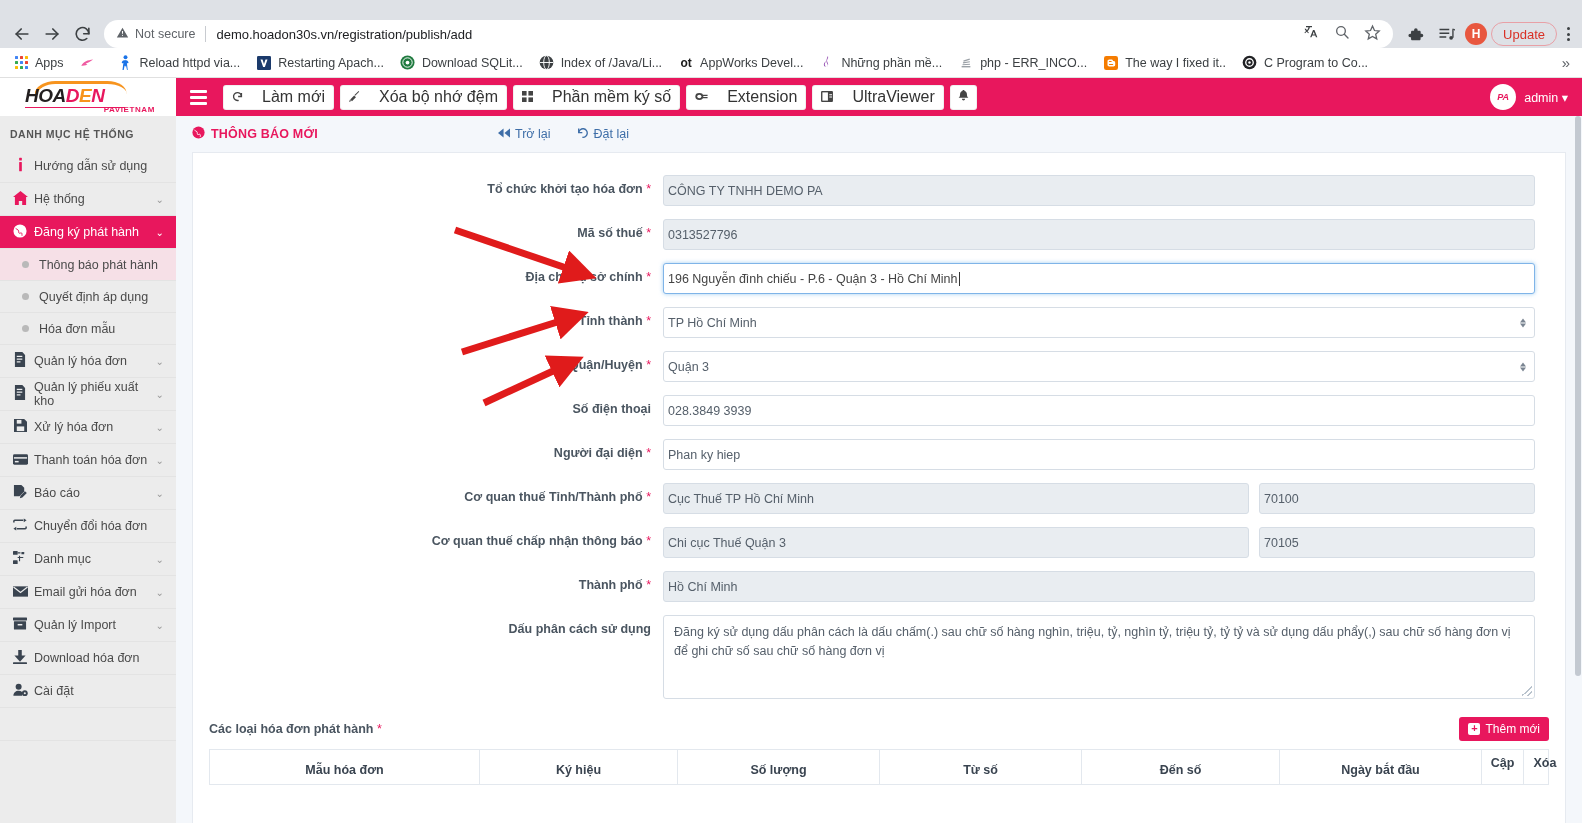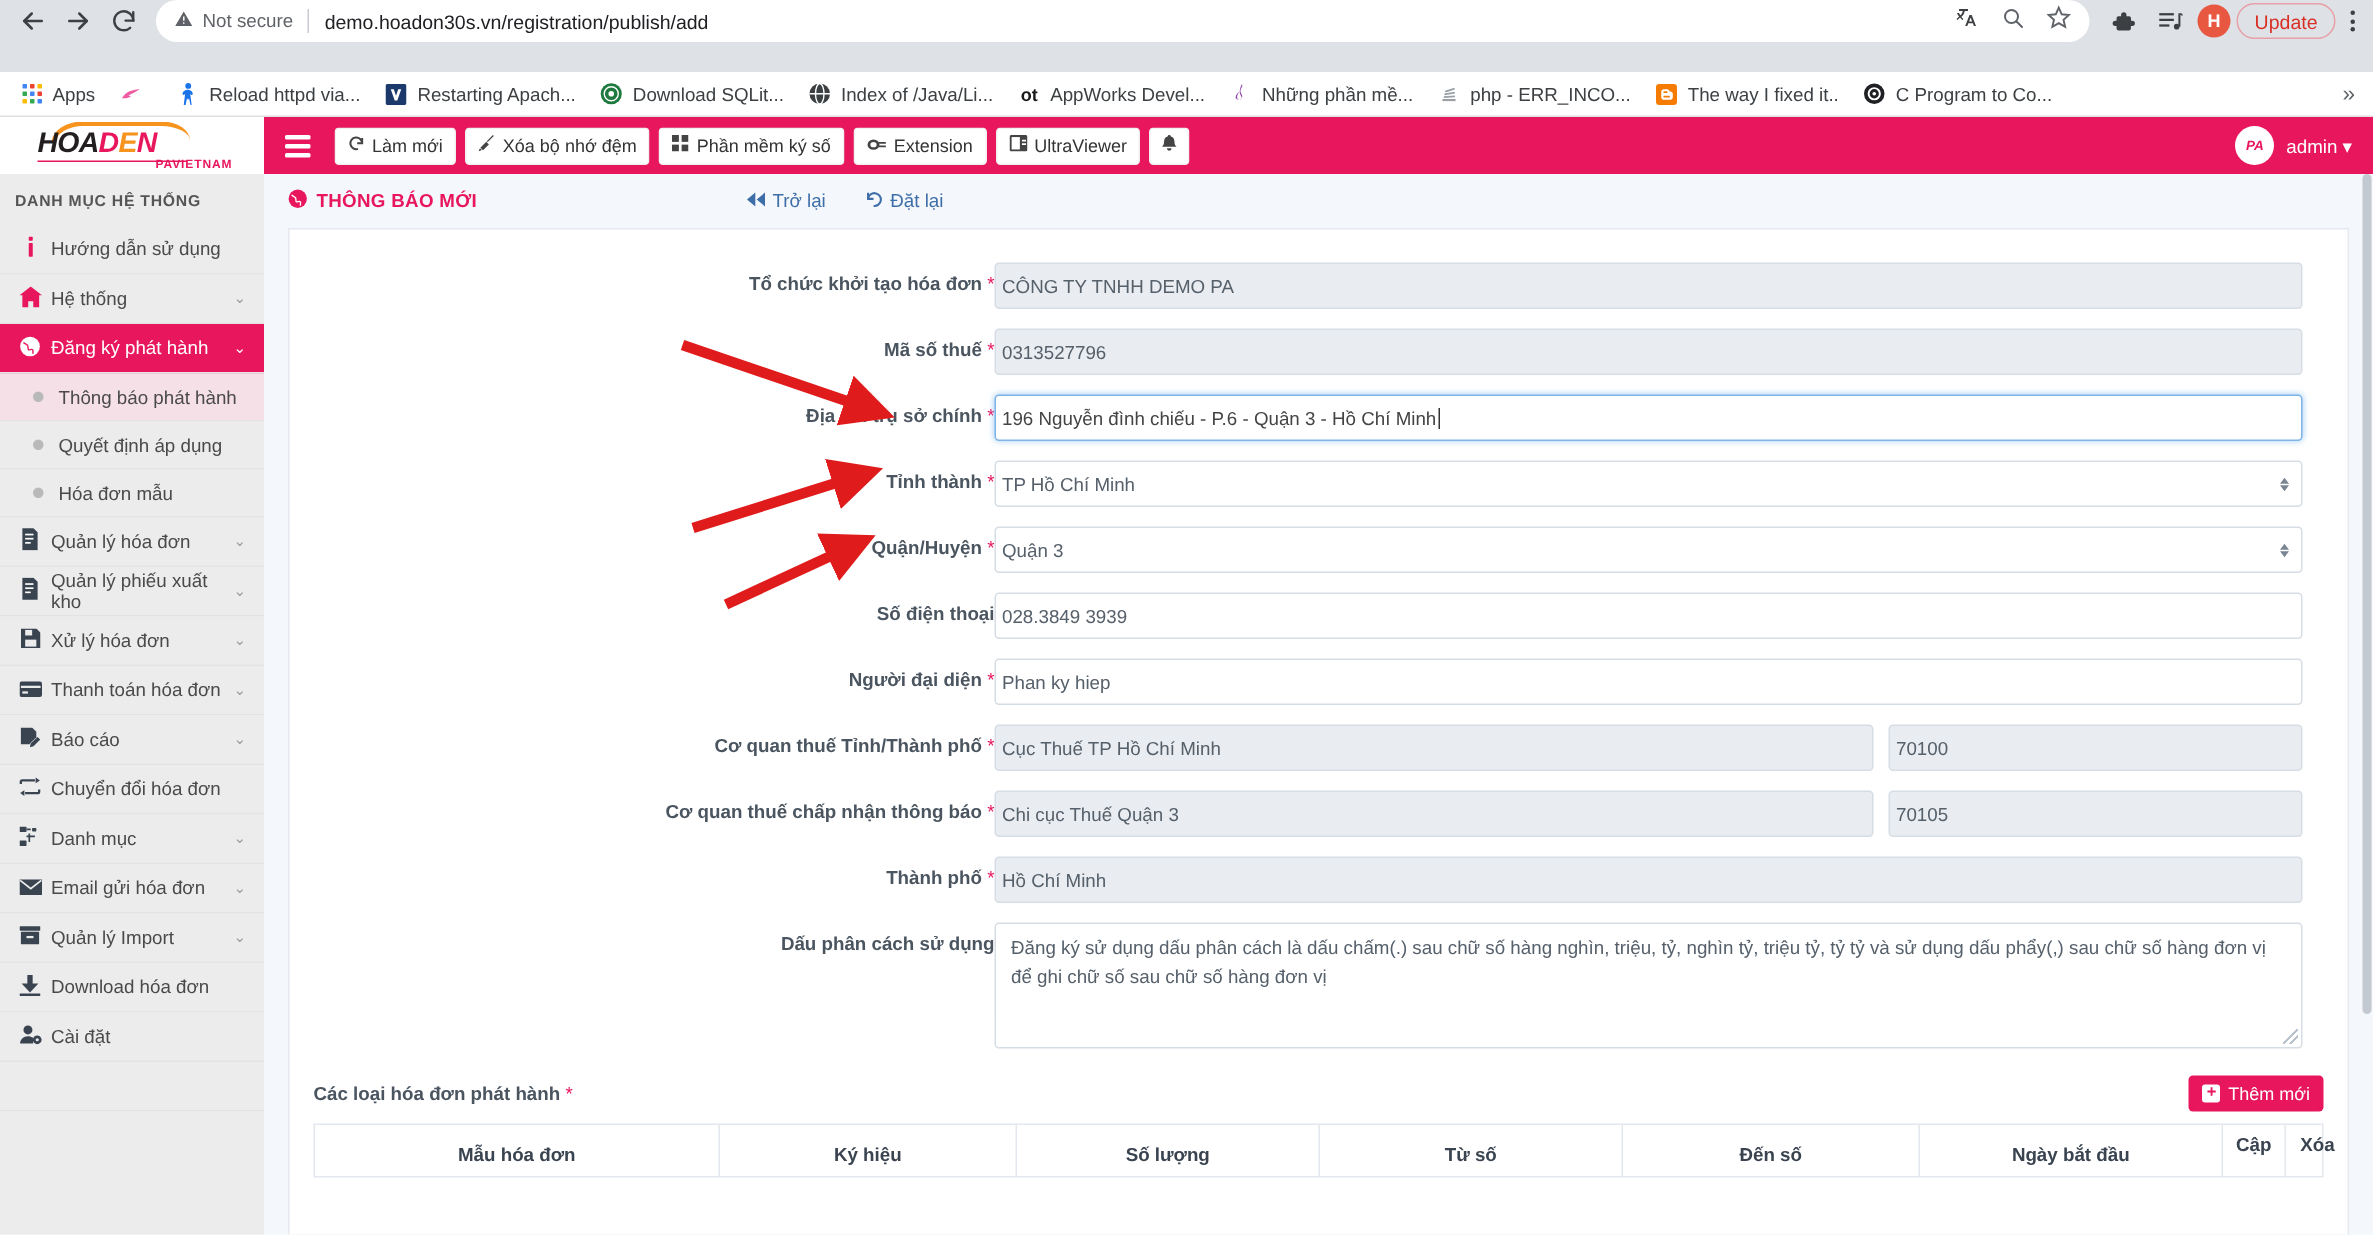--- a/index.html
+++ b/index.html
@@ -6,21 +6,21 @@
   html, body {
     margin: 0; padding: 0;
     width: 1582px; height: 823px;
     overflow: hidden;
     font-family: "Liberation Sans", sans-serif;
     background: #ffffff;
   }
   
   #browser-chrome { width: 1582px; background: #dee1e6; }
   .nav-bar {
-    height: 48px; display: flex; align-items: flex-start;
+    height: 48px; display: flex; align-items: flex-end;
     padding: 0 6px 0 8px; gap: 2px; background: #dee1e6;
   }
   .nav-btn {
     width: 28px; height: 28px; border-radius: 50%;
     display: flex; align-items: center; justify-content: center;
     color: #3c4043; flex: 0 0 auto;
   }
   .nav-btn svg { display:block; }
   .omnibox {
     flex: 1 1 auto; height: 28px; background: #fff;
@@ -114,22 +114,22 @@
   .side-tail { background:#ececec; }
   
   #main-col { flex: 1 1 auto; display:flex; flex-direction:column; min-width:0; }
   #topbar {
     height:38px; background:#e8175d; display:flex; align-items:center;
     padding: 0 14px 0 12px; gap: 6px;
   }
   .hamburger { display:flex;flex-direction:column;gap:3px;padding:4px 10px 4px 2px;}
   .hamburger i { width:17px;height:3px;background:#fff;display:block;border-radius:1px;}
   .tb-btn {
-    background:#fff; color:#333; font-size:12px; height:25px;
-    border-radius:3px; padding: 0 8px; display:flex; align-items:center; gap:5px;
+    background:#fff; color:#333; font-size:16px; height:25px;
+    border-radius:3px; padding: 0 8px; display:flex; align-items:center; gap:19px;
     border: 1px solid rgba(0,0,0,0.06);
   }
   .tb-btn .ti { font-size:11px; color:#444; }
   .tb-right { margin-left:auto; display:flex; align-items:center; gap:8px; }
   .tb-avatar {
     width:26px;height:26px;border-radius:50%;background:#fff;
     display:flex;align-items:center;justify-content:center;overflow:hidden;
   }
   .tb-avatar .mini {
     font-size:9px; font-weight:bold; color:#e8175d; font-style:italic;
@@ -146,21 +146,21 @@
   }
   .ph-actions { display:flex; align-items:center; gap:26px; margin-left:180px;}
   .ph-link { color:#3e6ea8; font-size:12.5px; display:flex; align-items:center; gap:5px;}
   .panel {
     background:#fff; margin: 0 16px 0 16px; border:1px solid #e6eaf0;
     height: 672px; position:relative; overflow:hidden;
   }
   .form { padding: 22px 30px 0 30px; }
   .row { display:flex; align-items:flex-start; margin-bottom: 13px; }
   .row .lbl {
-    width: 440px; flex: 0 0 440px; text-align:right; 
+    width: 440px; flex: 0 0 440px; text-align:right; padding-right:12px;
     font-size:12.5px; font-weight:bold; color:#4a5560; padding-top: 7px;
   }
   .row .lbl .req { color:#e8175d; font-weight:normal; }
   .ctl { flex:1 1 auto; display:flex; gap:10px; min-width:0;}
   .inp {
     flex:1 1 auto; height:31px; border:1px solid #d6dde5; border-radius:3px;
     background:#fff; color:#56606b; font-size:12.5px; padding: 0 4px;
     display:flex; align-items:center; min-width:0;
   }
   .inp.ro { background:#e9edf1; }

